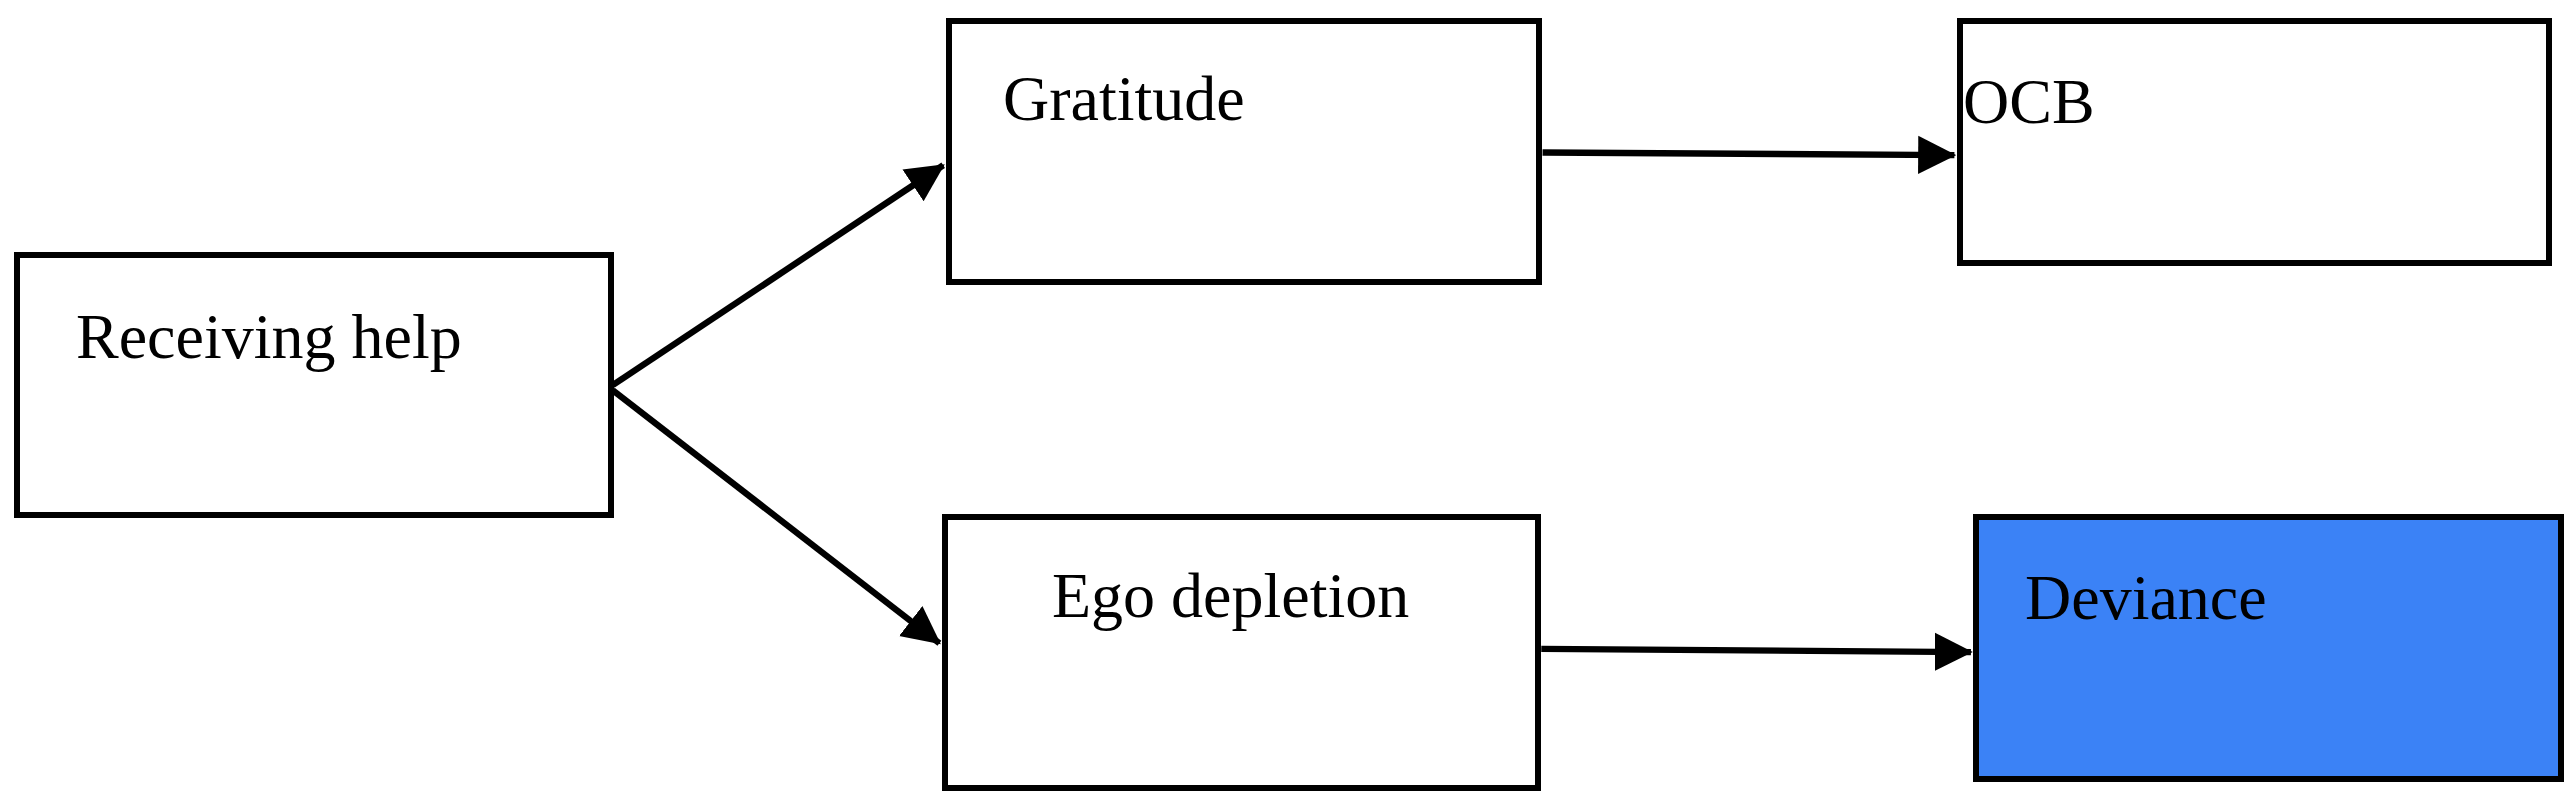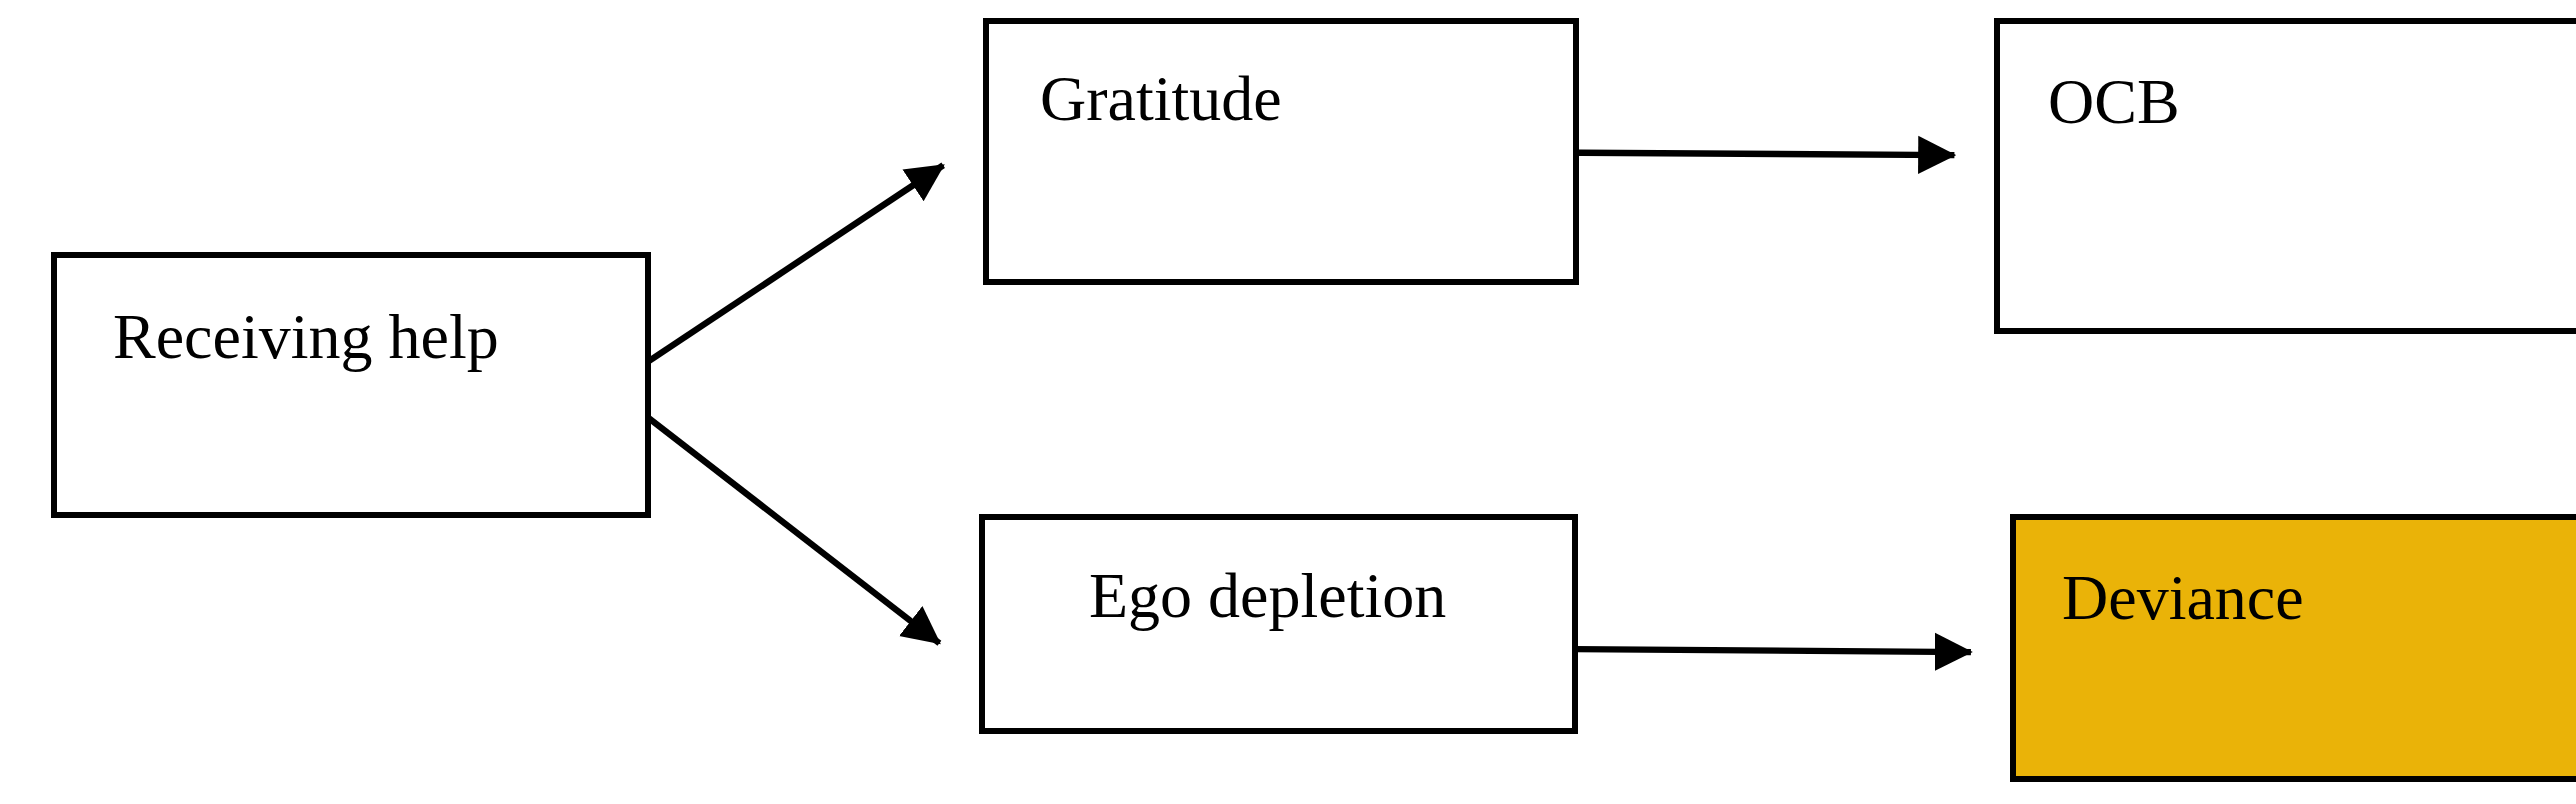--- a/index.html
+++ b/index.html
@@ -22,21 +22,20 @@
     left: 0;
     top: 0;
     width: 100%;
     height: 100%;
     display: block;
   }
   .node {
     position: absolute;
     box-sizing: border-box;
     background: #ffffff;
-    margin-left: 37px;
   }
   .node-label {
     display: block;
     font-size: 64px;
     line-height: 1.15;
     white-space: nowrap;
   }
 </style>
 </head>
 <body>
@@ -55,23 +54,23 @@
         <line x1="2425" y1="1021" x2="3101" y2="1026" stroke="#000000" stroke-width="10" marker-end="url(#arrowhead)"></line>
       </g>
   </svg>
 
 <div class="node" style="left: 14px; top: 252px; width: 600px; height: 266px; border: 6.4px solid rgb(0, 0, 0); background: rgb(255, 255, 255); padding-left: 56px; padding-top: 42px;">
       <span class="node-label" style="font-size: 64px; color: rgb(0, 0, 0);">Receiving help</span>
     </div>
     <div class="node" style="left: 946px; top: 18px; width: 596px; height: 267px; border: 6.4px solid rgb(0, 0, 0); background: rgb(255, 255, 255); padding-left: 51px; padding-top: 38px;">
       <span class="node-label" style="font-size: 64px; color: rgb(0, 0, 0);">Gratitude</span>
     </div>
-    <div class="node" style="left: 1957px; top: 18px; width: 595px; height: 316px; border: 6.4px solid rgb(0, 0, 0); background: rgb(255, 255, 255); padding-left: 48px; padding-top: 41px;">
+    <div class="node" style="left: 1957px; top: 18px; width: 595px; height: 248px; border: 6.4px solid rgb(0, 0, 0); background: rgb(255, 255, 255); padding-top: 41px;">
       <span class="node-label" style="font-size: 64px; color: rgb(0, 0, 0);">OCB</span>
     </div>
-    <div class="node" style="left: 942px; top: 514px; width: 599px; height: 220px; border: 6.4px solid rgb(0, 0, 0); background: rgb(255, 255, 255); padding-left: 104px; padding-top: 39px;">
+    <div class="node" style="left: 942px; top: 514px; width: 599px; height: 277px; border: 6.4px solid rgb(0, 0, 0); background: rgb(255, 255, 255); padding-left: 104px; padding-top: 39px;">
       <span class="node-label" style="font-size: 64px; color: rgb(0, 0, 0);">Ego depletion</span>
     </div>
-    <div class="node" style="left: 1973px; top: 514px; width: 591px; height: 268px; border: 6.4px solid rgb(0, 0, 0); background: #eab308; padding-left: 46px; padding-top: 41px;">
+    <div class="node" style="left: 1973px; top: 514px; width: 591px; height: 268px; border: 6.4px solid rgb(0, 0, 0); background: #3b82f6; padding-left: 46px; padding-top: 41px;">
       <span class="node-label" style="font-size: 64px; color: rgb(0, 0, 0);">Deviance</span>
     </div>
   </div>
 
 
 </body></html>

